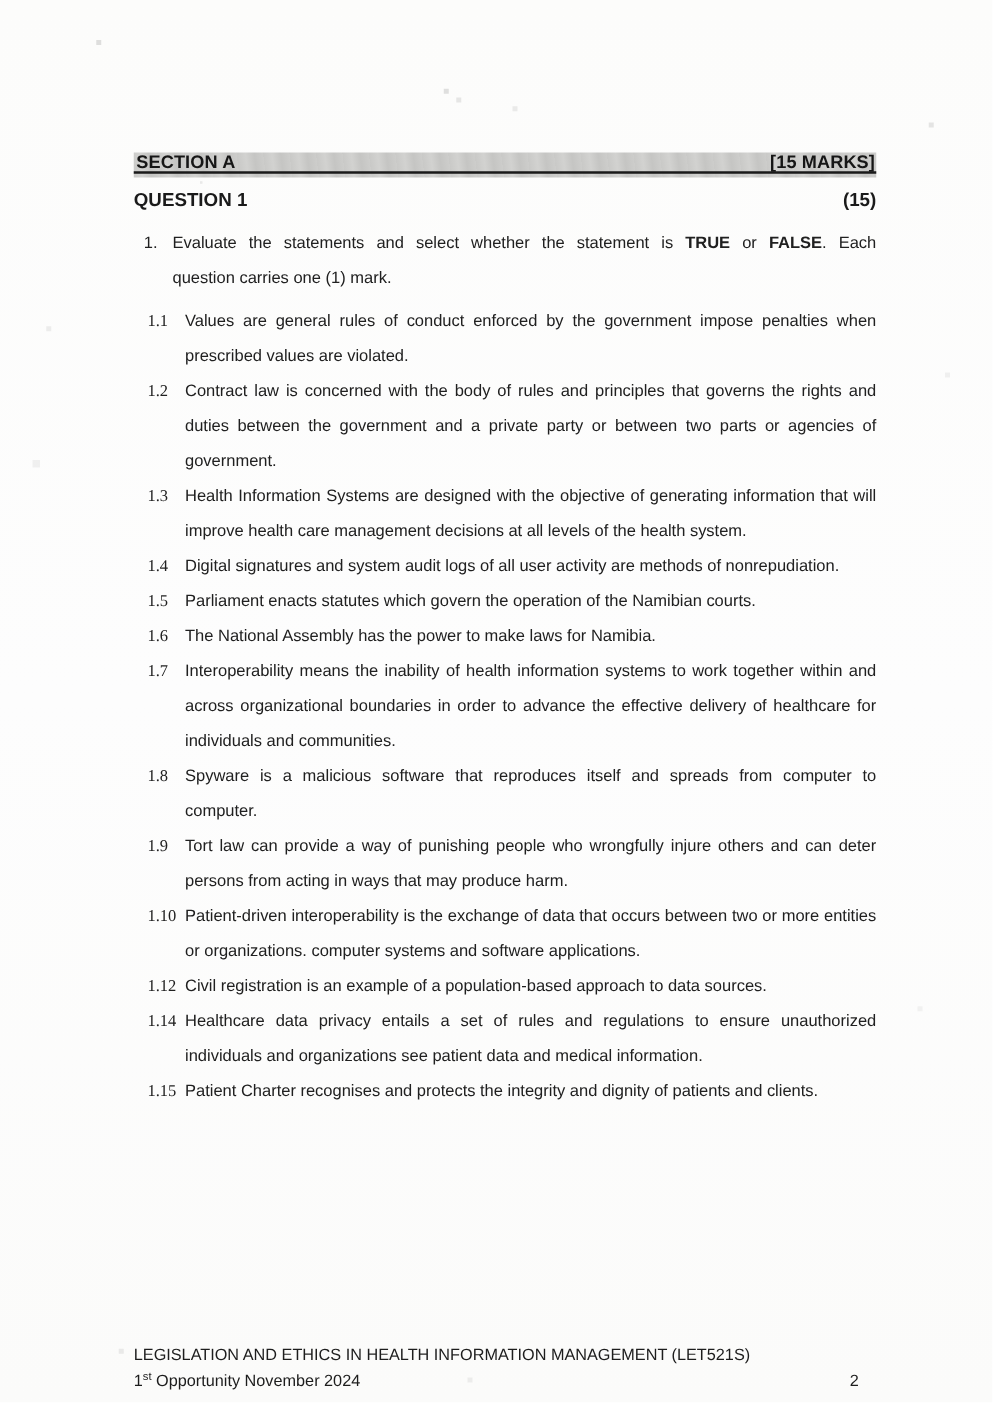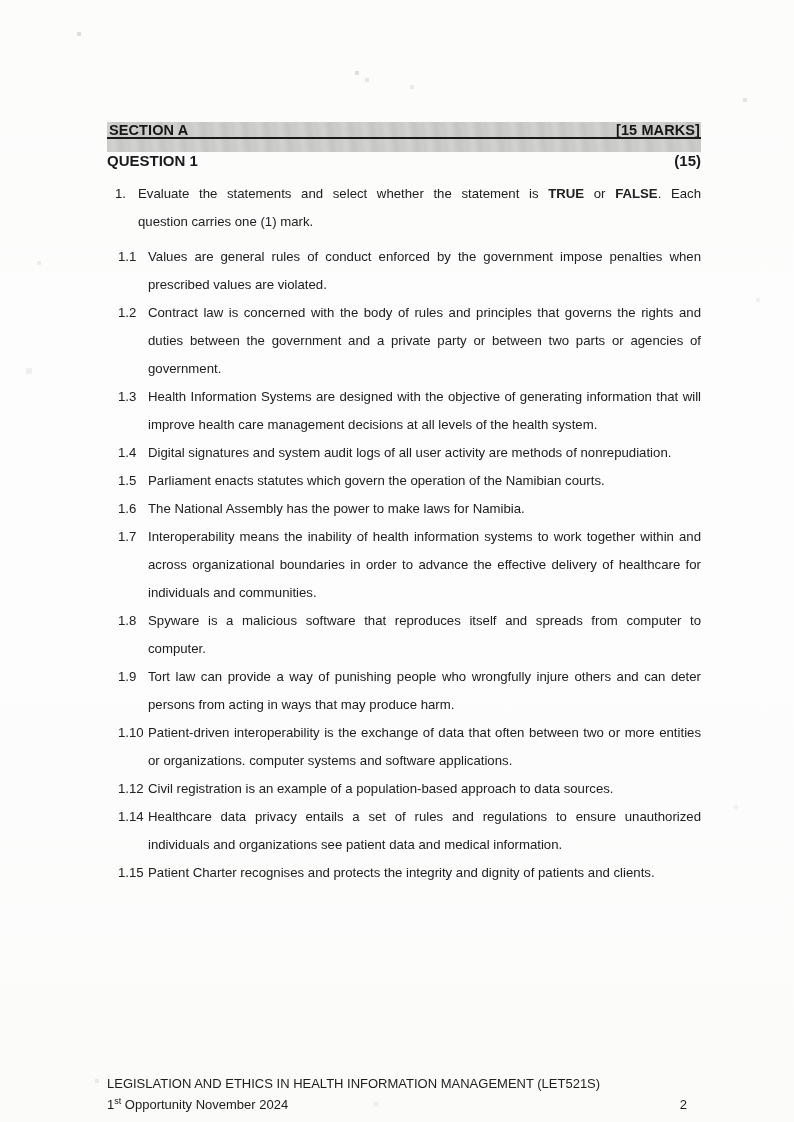--- a/index.html
+++ b/index.html
@@ -22,21 +22,21 @@
       411px 86px 0 1px rgba(130,130,130,.14),
       744px 99px 0 1px rgba(120,120,120,.18),
       38px 262px 0 1px rgba(140,140,140,.14),
       28px 370px 0 2px rgba(150,150,150,.12),
       757px 299px 0 1px rgba(150,150,150,.12),
       735px 806px 0 1px rgba(150,150,150,.10),
       96px 1080px 0 1px rgba(130,130,130,.14),
       375px 1103px 0 1px rgba(140,140,140,.13);
   }
   .section-bar {
-    position:absolute; top:122px; left:107px; width:594px; height:30px;
+    position:absolute; top:122px; left:107px; width:594px; height:20px;
     background:repeating-linear-gradient(83deg,#c9c9c7 0px,#d2d2d0 7px,#c5c5c3 14px,#cdcdcb 21px);
     box-sizing:border-box;
   }
   .section-bar::after {
     content:""; position:absolute; left:0; right:0; top:15px; height:2px; background:#1a1a1a;
   }
   .section-bar-inner {
     position:absolute; left:2px; right:1px; top:0; height:16px;
     display:flex; justify-content:space-between; align-items:center;
     font-weight:bold; font-size:14.5px; color:#161616; letter-spacing:.1px;
@@ -46,21 +46,21 @@
     display:flex; justify-content:space-between;
     font-weight:bold; font-size:15px; color:#1a1a1a;
   }
   .flow { font-size:13.2px; line-height:28px; color:#202020; }
   .intro { position:absolute; top:180px; left:107px; width:594px; display:flex; }
   .intro .num { width:31px; padding-left:8px; box-sizing:border-box; flex-shrink:0; }
   .intro .txt { flex:1; margin:0; }
   .line.fill { text-align:justify; text-align-last:justify; }
   .items { position:absolute; top:243px; left:107px; width:594px; }
   .item { display:flex; }
-  .item .num { width:41px; padding-left:11px; box-sizing:border-box; flex-shrink:0; }
+  .item .num { width:41px; padding-left:11px; box-sizing:border-box; flex-shrink:0;font-family:Liberation Serif, serif; }
   .item .txt { margin:0; width:553px; text-align:justify; }
   b { font-weight:bold; }
   .footer {
     position:absolute; top:1073px; left:107px; width:594px;
     font-size:13px; line-height:21px; color:#1d1d1d;
   }
   .footer-row { display:flex; justify-content:space-between;gap:40px; }
   .footer sup { font-size:9px; line-height:0; }
   .footer .pagenum { padding-right:14px; }
 </style>
@@ -131,21 +131,21 @@
       <p class="txt">Spyware is a malicious software that reproduces itself and spreads from computer to computer.</p>
     </div>
 
     <div class="item">
       <span class="num">1.9</span>
       <p class="txt">Tort law can provide a way of punishing people who wrongfully injure others and can deter persons from acting in ways that may produce harm.</p>
     </div>
 
     <div class="item">
       <span class="num">1.10</span>
-      <p class="txt">Patient-driven interoperability is the exchange of data that often between two or more entities or organizations. computer systems and software applications.</p>
+      <p class="txt">Patient-driven interoperability is the exchange of data that occurs between two or more entities or organizations. computer systems and software applications.</p>
     </div>
 
 
     <div class="item">
       <span class="num">1.12</span>
       <p class="txt">Civil registration is an example of a population-based approach to data sources.</p>
     </div>
 
 
     <div class="item">

